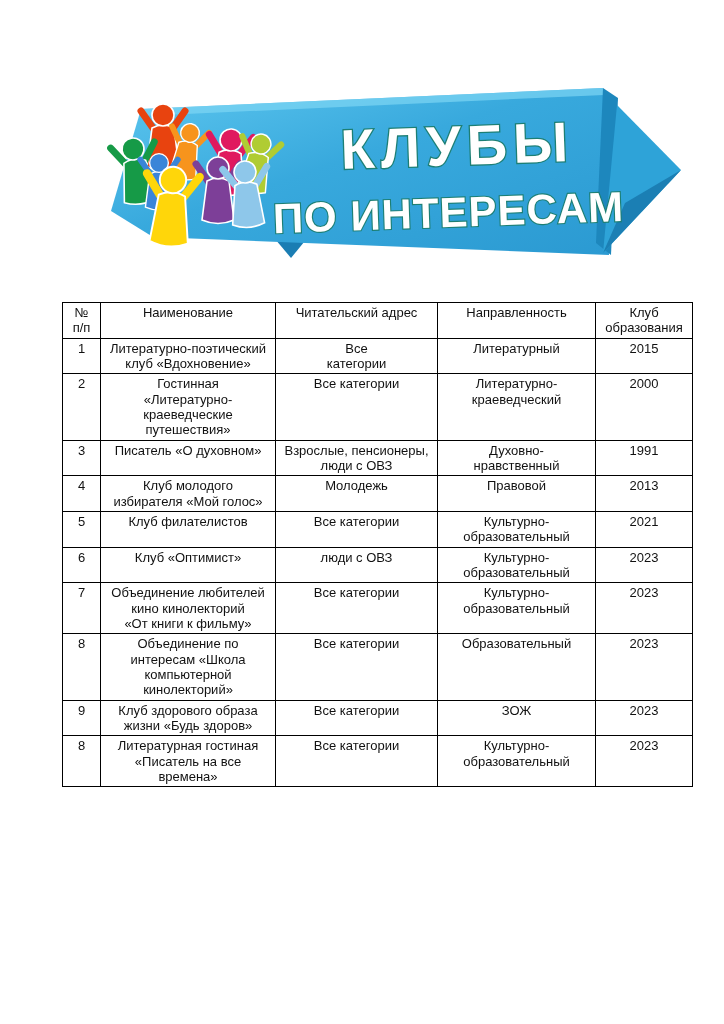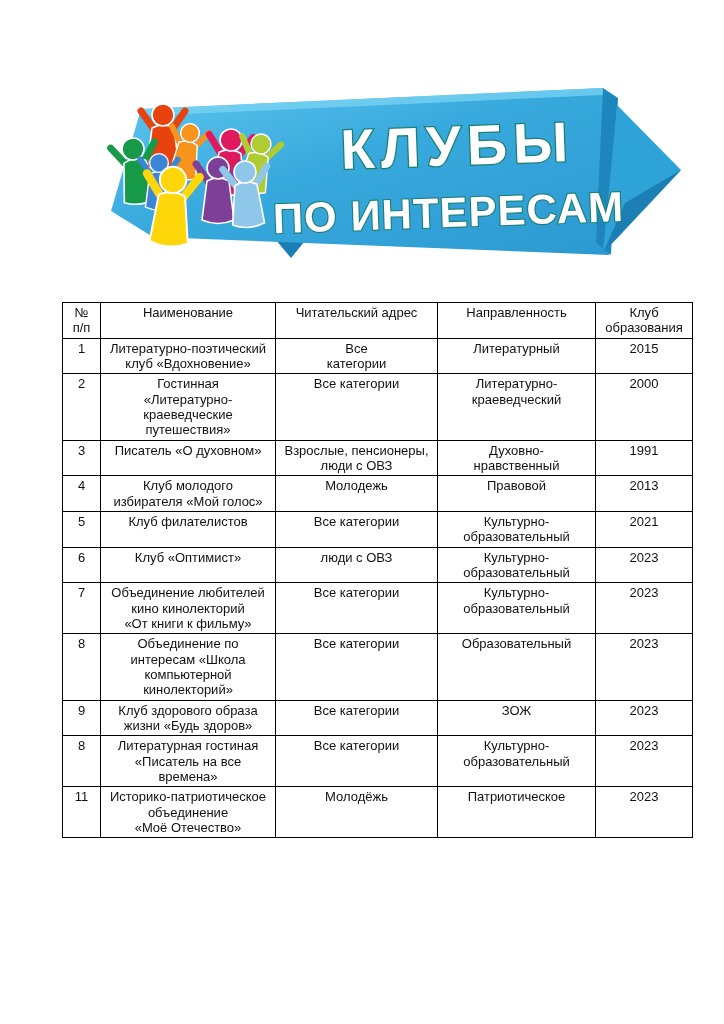--- a/index.html
+++ b/index.html
@@ -205,25 +205,16 @@
         <tr>
           <td>8</td>
           <td>Литературная гостиная
 «Писатель на все
 времена»</td>
           <td>Все категории</td>
           <td>Культурно-
 образовательный</td>
           <td>2023</td>
         </tr>
-        <tr>
-          <td>11</td>
-          <td>Историко-патриотическое
-объединение
-«Моё Отечество»</td>
-          <td>Молодёжь</td>
-          <td>Патриотическое</td>
-          <td>2023</td>
-        </tr>
       </tbody>
   </table>
 
 </div>
 
 </body></html>

